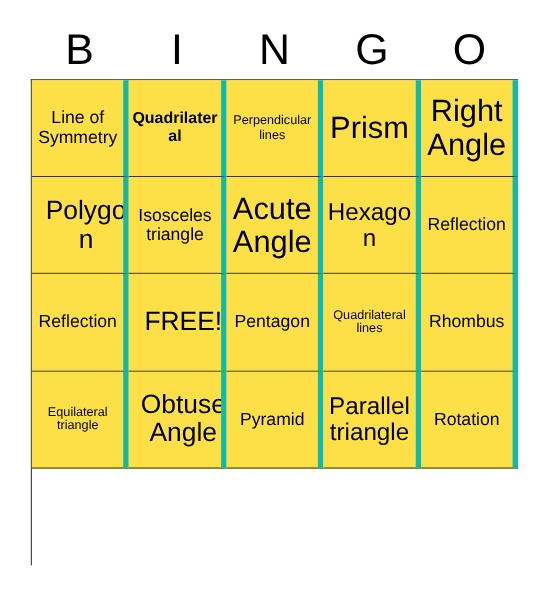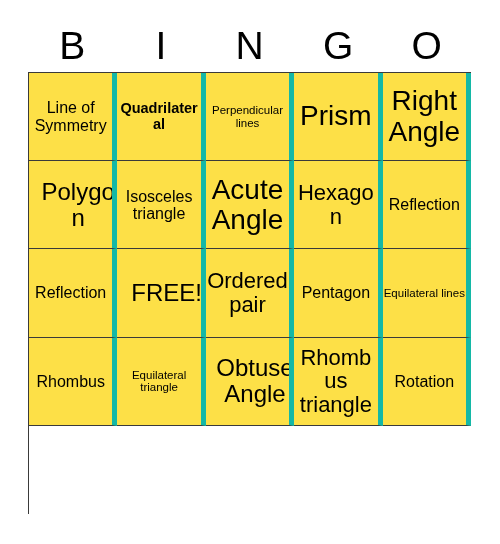--- a/index.html
+++ b/index.html
@@ -136,38 +136,38 @@
       <div class="cell">
         <span class="cell-text fs-md">Reflection</span>
       </div>
       <div class="cell">
         <span class="cell-text fs-md">Reflection</span>
       </div>
       <div class="cell">
         <span class="cell-text fs-xl">FREE!</span>
       </div>
       <div class="cell">
-        <span class="cell-text fs-lg">Ordered pair</span>
-      </div>
-      <div class="cell">
         <span class="cell-text fs-md">Pentagon</span>
       </div>
       <div class="cell">
-        <span class="cell-text fs-xs">Equilateral lines</span>
+        <span class="cell-text fs-xs">Quadrilateral lines</span>
       </div>
       <div class="cell">
         <span class="cell-text fs-md">Rhombus</span>
       </div>
       <div class="cell">
         <span class="cell-text fs-xs">Equilateral triangle</span>
       </div>
       <div class="cell">
         <span class="cell-text fs-xl">Obtuse Angle</span>
       </div>
       <div class="cell">
-        <span class="cell-text fs-lg">Rhombus triangle</span>
+        <span class="cell-text fs-md">Pyramid</span>
+      </div>
+      <div class="cell">
+        <span class="cell-text fs-lg">Parallel triangle</span>
       </div>
       <div class="cell">
         <span class="cell-text fs-md">Rotation</span>
       </div>
     </div>
 
 </div>
 
 </body></html>

